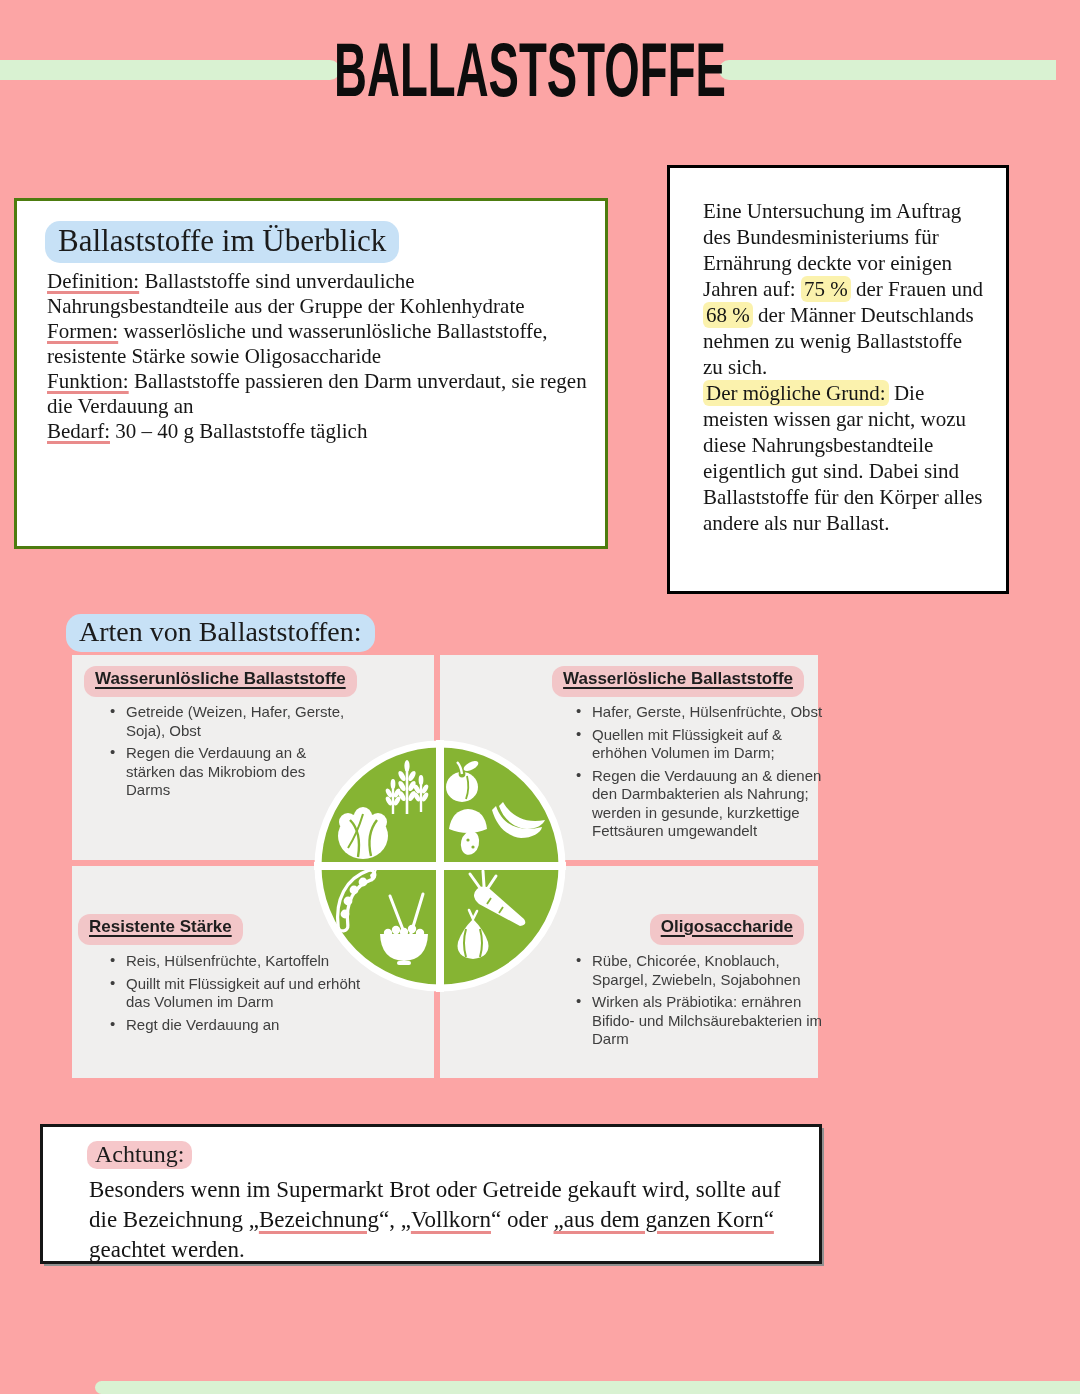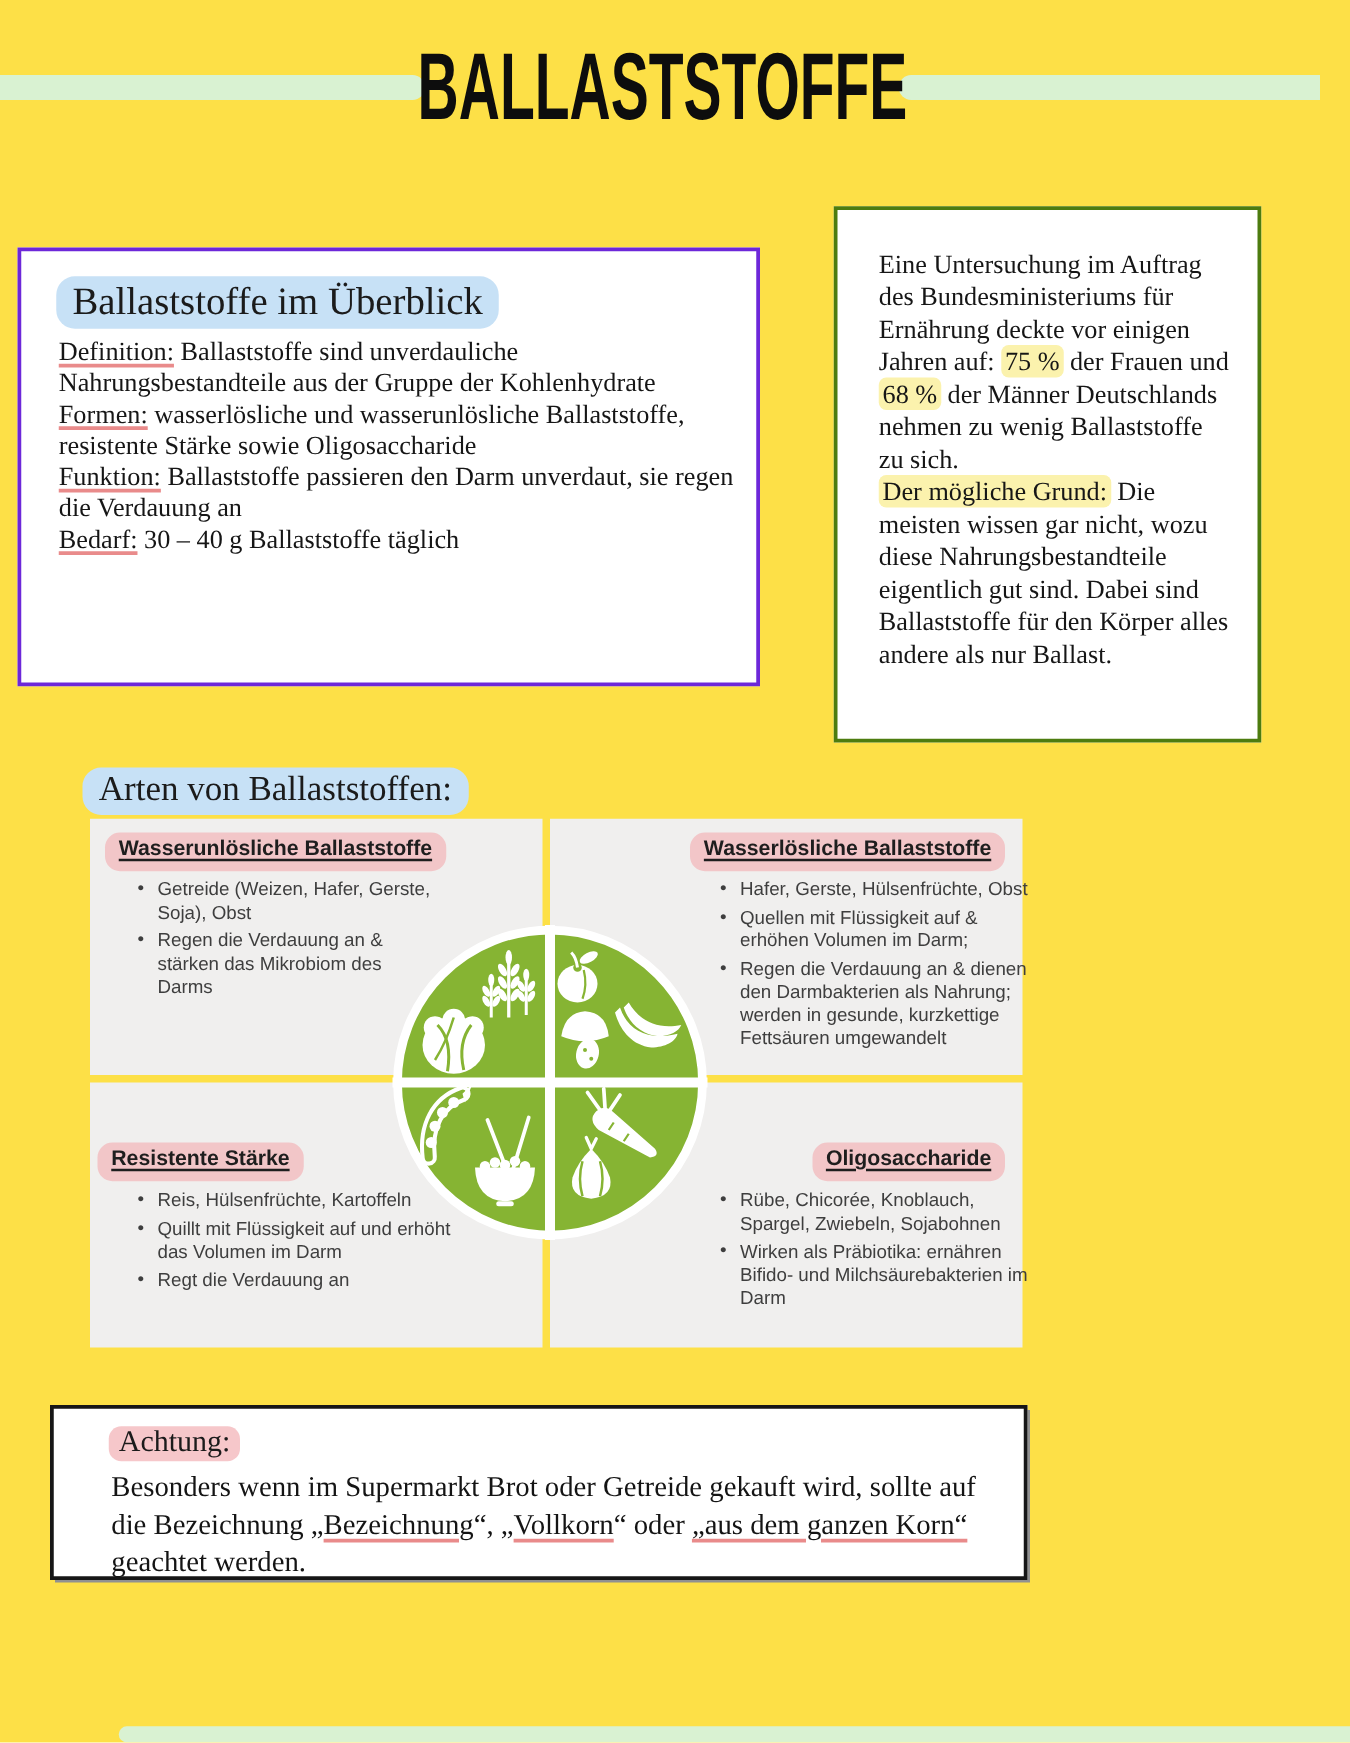--- a/index.html
+++ b/index.html
@@ -1,41 +1,41 @@
 <!DOCTYPE html>
 <html><head>
 <meta charset="utf-8">
 <style>
   html,body{margin:0;padding:0;background:#fff;}
-  #canvas{position:relative;width:1080px;height:1394px;background:#fde047;overflow:hidden;
+  #canvas{position:relative;width:1080px;height:1394px;background:#fca5a5;overflow:hidden;
           font-family:"Liberation Serif",serif;color:#1b1b1b;}
   .abs{position:absolute;}
 
   
   .accent-bar{position:absolute;height:20px;background:#d9f2d2;}
   .bar-left{left:0;top:60px;width:340px;border-radius:0 10px 10px 0;}
   .bar-right{left:719px;top:60px;width:337px;border-radius:10px 0 0 10px;}
   .page-title{position:absolute;left:530px;top:32px;transform:translateX(-50%) scaleX(0.60);
     font-family:"Liberation Sans",sans-serif;font-weight:700;font-size:76px;line-height:1;
     color:#0d0d0d;white-space:nowrap;letter-spacing:0px;}
 
   
   .pill-blue{background:#c7e1f6;border-radius:15px;padding:2px 13px 4px;display:inline-block;}
   .pill-pink{background:#f6c7ca;border-radius:10px;padding:0 8px 2px;}
   .hl-y{background:#fbf2ad;border-radius:6px;padding:1px 3px;}
   .lbl-u{text-decoration:underline;text-decoration-color:#e98b8b;text-decoration-thickness:2.5px;text-underline-offset:3px;}
   .term-u{text-decoration:underline;text-decoration-color:#e98b8b;text-decoration-thickness:2.5px;text-underline-offset:4px;}
 
   
-  .overview-box{left:14px;top:198px;width:588px;height:345px;border:3px solid #6d28d9;background:#fff;}
+  .overview-box{left:14px;top:198px;width:588px;height:345px;border:3px solid #4d7c0f;background:#fff;}
   .ov-heading{position:absolute;left:28px;top:20px;font-size:31px;}
   .ov-body{position:absolute;left:30px;top:68px;width:545px;font-size:21px;line-height:25px;color:#161616;}
 
   
-  .study-box{left:667px;top:165px;width:336px;height:423px;border:3px solid #4d7c0f;background:#fff;}
+  .study-box{left:667px;top:165px;width:336px;height:423px;border:3px solid #000000;background:#fff;}
   .study-text{position:absolute;left:33px;top:30px;width:283px;font-size:21px;line-height:26px;color:#161616;}
 
   
   .types-heading{left:66px;top:614px;font-size:28px;}
   .quad{position:absolute;background:#f0efee;}
   .q1{left:72px;top:655px;width:362px;height:205px;}
   .q2{left:440px;top:655px;width:378px;height:205px;}
   .q3{left:72px;top:866px;width:362px;height:212px;}
   .q4{left:440px;top:866px;width:378px;height:212px;}
   .q-title{font-family:"Liberation Sans",sans-serif;font-weight:700;font-size:17px;color:#1e1e1e;

